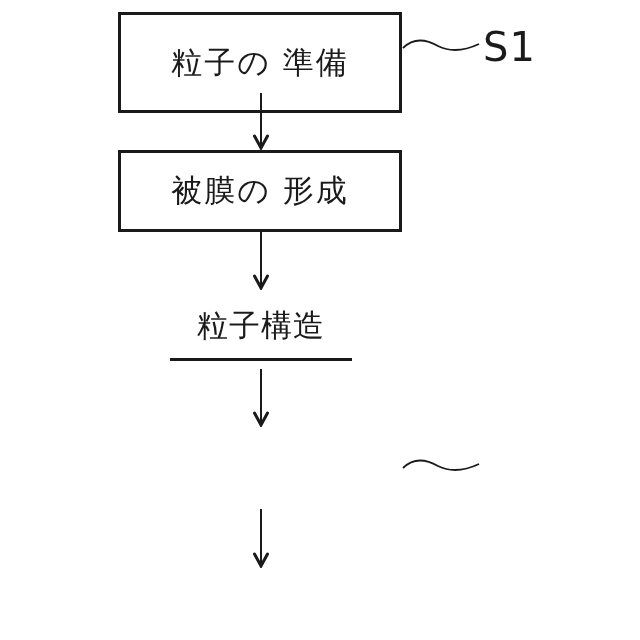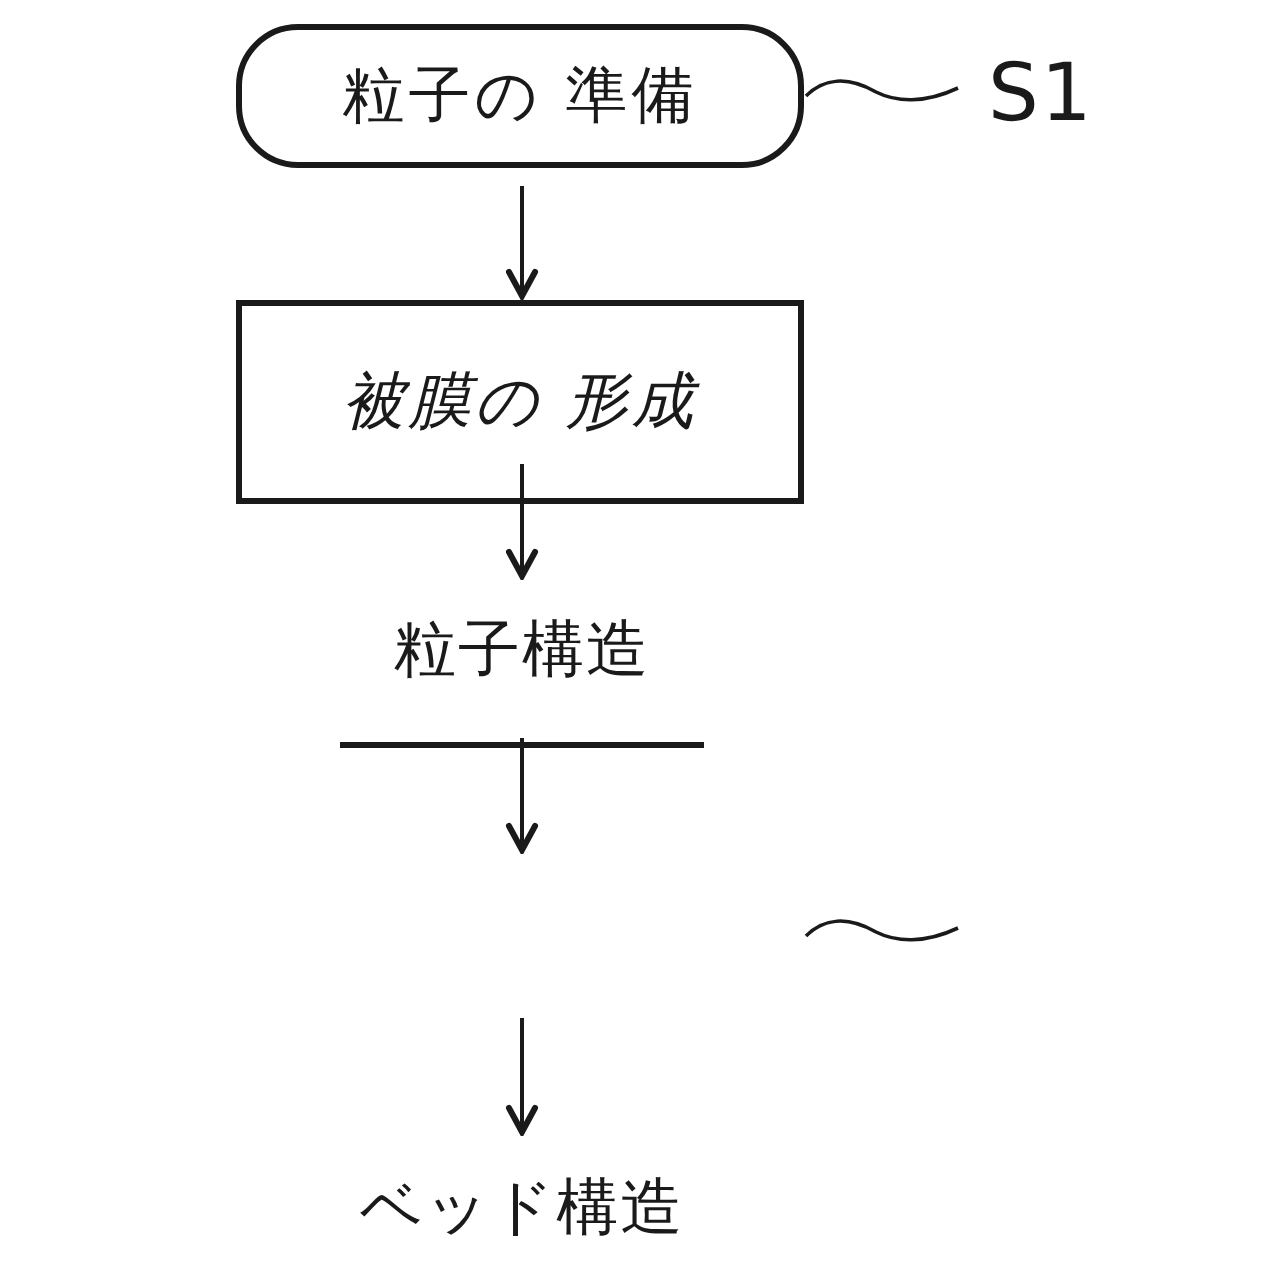--- a/index.html
+++ b/index.html
@@ -16,55 +16,55 @@
     background:#ffffff;
   }
   .fbox-text {
     font-size:31px; letter-spacing:2px; white-space:pre;
     color:#1a1a1a;
   }
   .arrow { position:absolute; left:248px; }
   .out {
     position:absolute; left:170px; width:182px;
     border-bottom:3px solid #1a1a1a;
-    text-align:center; line-height:42px; padding-bottom:20px;
+    text-align:center; line-height:42px; padding-bottom:6px;
   }
   .out-text { font-size:31px; letter-spacing:1px; white-space:pre; }
   .sref {
     position:absolute; left:402px; height:48px;
-    display:flex; align-items:center;gap:11px;
+    display:flex; align-items:center;
   }
   .wave { width:78px; height:24px; flex:0 0 auto; }
   .sref-text {
     font-size:40px; letter-spacing:1px; margin-left:3px;
     color:#1a1a1a; white-space:pre;
   }
 </style>
 </head>
 <body>
 
 <div class="canvas">
 
-  <div class="fbox" style="top:12px; height:72px;border-radius:31px;">
+  <div class="fbox" style="top:12px; height:101px;">
     <span class="fbox-text">粒子の 準備</span>
   </div>
 
   <div class="sref" style="top:23px;">
     <svg class="wave" viewBox="0 0 78 24">
       <path d="M1 13 C10 4, 22 3, 36 11 C46 16, 60 17, 77 9" fill="none" stroke="#1a1a1a" stroke-width="1.8"></path>
     </svg>
     <span class="sref-text">S1</span>
   </div>
 
   <svg class="arrow" style="top:93px;" width="26" height="57">
     <line x1="13" y1="0" x2="13" y2="55" stroke="#1a1a1a" stroke-width="2"></line>
     <path d="M6.5 43 L13 55 L19.5 43" fill="none" stroke="#1a1a1a" stroke-width="3" stroke-linecap="round"></path>
   </svg>
 
-  <div class="fbox" style="top:150px; height:102px;font-style:italic;">
+  <div class="fbox" style="top:150px; height:82px;">
     <span class="fbox-text">被膜の 形成</span>
   </div>
 
 
   <svg class="arrow" style="top:232px;" width="26" height="58">
     <line x1="13" y1="0" x2="13" y2="56" stroke="#1a1a1a" stroke-width="2"></line>
     <path d="M6.5 44 L13 56 L19.5 44" fill="none" stroke="#1a1a1a" stroke-width="3" stroke-linecap="round"></path>
   </svg>
 
   <div class="out" style="top:304px;">
@@ -81,17 +81,14 @@
     <svg class="wave" viewBox="0 0 78 24">
       <path d="M1 13 C10 4, 22 3, 36 11 C46 16, 60 17, 77 9" fill="none" stroke="#1a1a1a" stroke-width="1.8"></path>
     </svg>
   </div>
 
   <svg class="arrow" style="top:509px;" width="26" height="59">
     <line x1="13" y1="0" x2="13" y2="57" stroke="#1a1a1a" stroke-width="2"></line>
     <path d="M6.5 45 L13 57 L19.5 45" fill="none" stroke="#1a1a1a" stroke-width="3" stroke-linecap="round"></path>
   </svg>
 
-  <div class="out" style="top:583px;">
-    <span class="out-text">ベッド構造</span>
-  </div>
 
 </div>
 
 </body></html>

